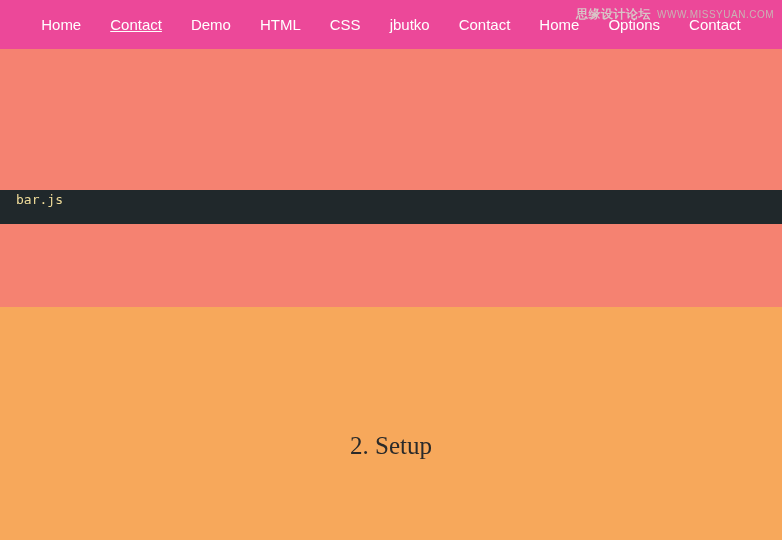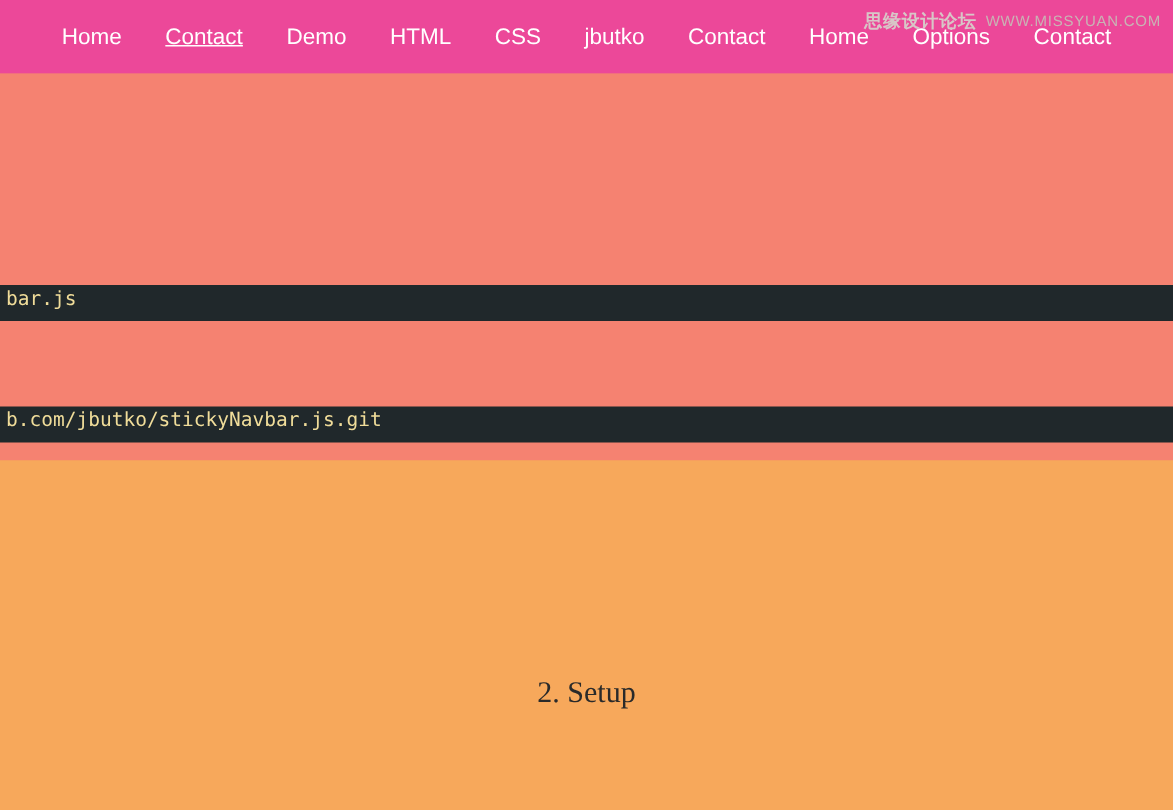--- a/index.html
+++ b/index.html
@@ -34,48 +34,48 @@
     position: absolute;
     top: 49px;
     left: 0; right: 0;
     height: 258px;
     background: #f58271;
   }
 
   .code-line {
     position: absolute;
     left: 0; right: 0;
-    height: 24px;
+    height: 34px;
     background: #20282b;
     color: #f0dd9a;
     font-family: "Menlo", "Consolas", monospace;
     font-size: 13px;
     line-height: 20px;
-    padding-left: 4px;
+    padding-left: 16px;
     white-space: nowrap;
     overflow: hidden;
   }
   .code-1 { top: 141px; }
   .code-2 { top: 222px; }
 
   .section-setup {
     position: absolute;
     top: 307px;
     left: 0; right: 0;
     bottom: 0;
     background: #f7a85b;
   }
 
   .setup-heading {
     position: absolute;
-    top: 144px;
+    top: 125px;
     left: 0; right: 0;
     text-align: center;
     font-family: Georgia, 'Times New Roman', serif;
-    font-size: 20px;
+    font-size: 25px;
     color: #2a2a2a;
     font-weight: 500;
   }
 
   .watermark {
     position: absolute;
     top: 6px;
     right: 8px;
     z-index: 20;
     font-size: 12px;
@@ -109,21 +109,20 @@
     <li class="nav-item"><a href="#">jbutko</a></li>
     <li class="nav-item"><a href="#">Contact</a></li>
     <li class="nav-item"><a href="#">Home</a></li>
     <li class="nav-item"><a href="#">Options</a></li>
     <li class="nav-item"><a href="#">Contact</a></li>
   </ul>
 </nav>
 
 <section class="section-download">
   <div class="code-line code-1">bar.js</div>
-  <div class="code-line code-2">b.com/jbutko/stickyNavbar.js.git</div>
 </section>
 
 <section class="section-setup">
   <h2 class="setup-heading">2. Setup</h2>
 </section>
 
 <div class="watermark">
   <span class="cn">思缘设计论坛</span>
   <span class="url">WWW.MISSYUAN.COM</span>
 </div>

